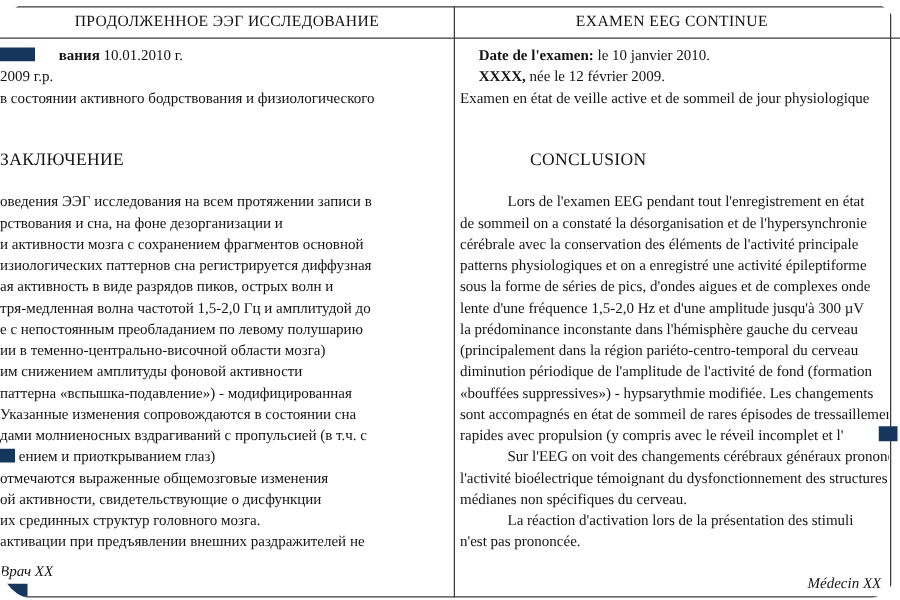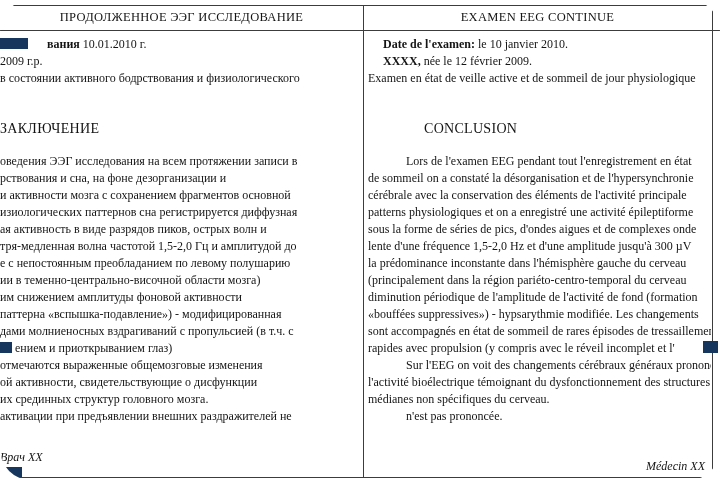--- a/index.html
+++ b/index.html
@@ -52,20 +52,21 @@
         <div class="line">оведения ЭЭГ исследования на всем протяжении записи в</div>
         <div class="line">рствования и сна, на фоне дезорганизации и</div>
         <div class="line">и активности мозга с сохранением фрагментов основной</div>
         <div class="line">изиологических паттернов сна регистрируется диффузная</div>
         <div class="line">ая активность в виде разрядов пиков, острых волн и</div>
         <div class="line">тря-медленная волна частотой 1,5-2,0 Гц и амплитудой до</div>
         <div class="line">е с непостоянным преобладанием по левому полушарию</div>
         <div class="line">ии в теменно-центрально-височной области мозга)</div>
         <div class="line">им снижением амплитуды фоновой активности</div>
         <div class="line">паттерна «вспышка-подавление») - модифицированная</div>
+        <div class="line">Указанные изменения сопровождаются в состоянии сна</div>
         <div class="line">дами молниеносных вздрагиваний с пропульсией (в т.ч. с</div>
       </div>
     <div class="line">
       <span class="hl hl-sm" style="background: rgb(23, 54, 93);"></span><span>ением и приоткрыванием глаз)</span>
     </div>
     <div>
         <div class="line">отмечаются выраженные общемозговые изменения</div>
         <div class="line">ой активности, свидетельствующие о дисфункции</div>
         <div class="line">их срединных структур головного мозга.</div>
         <div class="line">активации при предъявлении внешних раздражителей не</div>
@@ -95,20 +96,21 @@
         <div class="line">«bouffées suppressives») - hypsarythmie modifiée. Les changements</div>
         <div class="line">sont accompagnés en état de sommeil de rares épisodes de tressaillements</div>
       </div>
     <div class="line">rapides avec propulsion (y compris avec le réveil incomplet et l'</div>
     <div class="para">
         <div class="line">Sur l'EEG on voit des changements cérébraux généraux prononcés</div>
         <div class="line">l'activité bioélectrique témoignant du dysfonctionnement des structures</div>
         <div class="line">médianes non spécifiques du cerveau.</div>
       </div>
     <div class="para">
+        <div class="line">La réaction d'activation lors de la présentation des stimuli</div>
         <div class="line">n'est pas prononcée.</div>
       </div>
   </div>
   <div class="sig" id="sigR">Médecin XX</div>
 
   <div class="hl hl-abs" style="left: 703px; top: 341px; width: 15px; height: 12px; background: rgb(23, 54, 93);"></div>
   <div class="hl hl-abs" style="left: 0px; top: 467px; width: 22px; height: 10px; background: rgb(23, 54, 93);"></div>
 
 </div>
 

